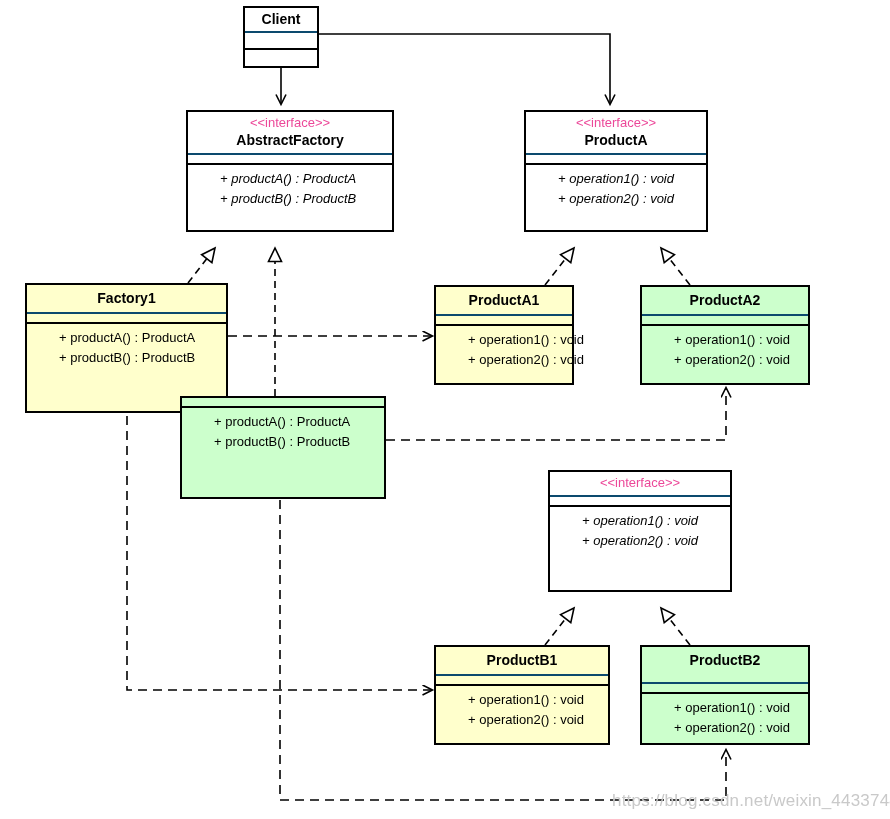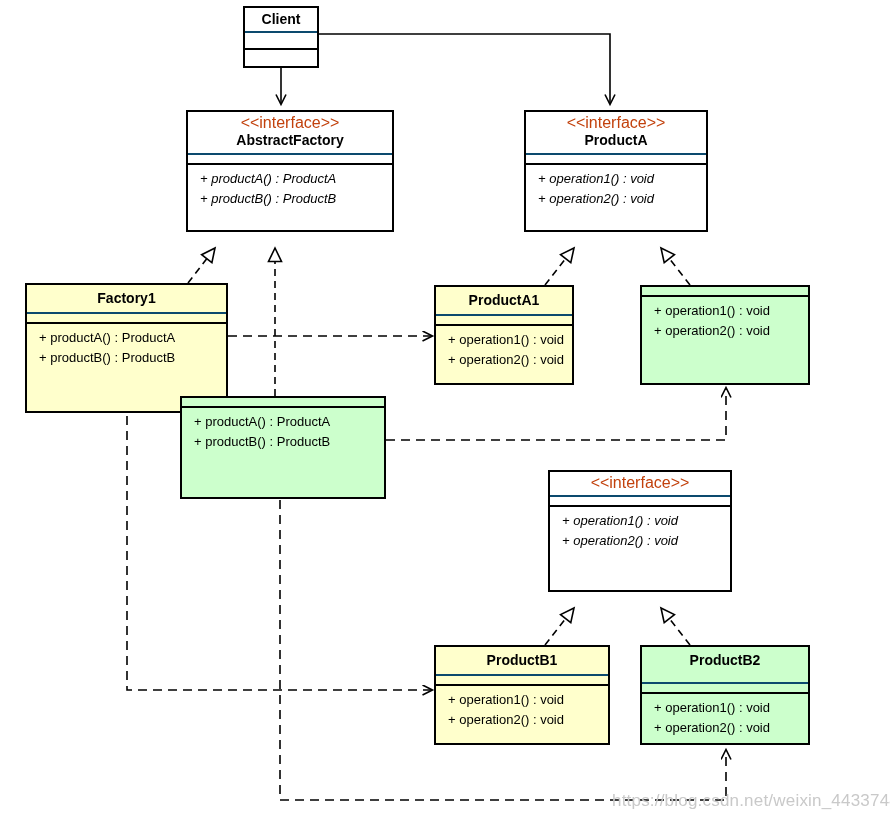--- a/index.html
+++ b/index.html
@@ -33,22 +33,22 @@
   .uml-box.yellow { background: #ffffcc; }
   .uml-box.green  { background: #ccffcc; }
 
   .hdr {
     box-sizing: border-box;
     padding: 3px 6px 4px 6px;
     text-align: center;
     border-bottom: 2px solid #0c4a6e;
   }
   .stereo {
-    font-size: 16px;
-    color: #c2410c;
+    font-size: 13px;
+    color: #ec4899;
     line-height: 16px;
     white-space: nowrap;
   }
   .cname {
     font-size: 14px;
     font-weight: bold;
     color: #000;
     line-height: 18px;
     white-space: nowrap;
   }
@@ -60,20 +60,21 @@
   .ops {
     box-sizing: border-box;
     padding: 4px 0 4px 0;
   }
   .op {
     font-size: 13px;
     line-height: 20px;
     color: #000;
     padding-left: 12px;
     white-space: nowrap;
+    margin-left: 20px;
   }
   .op.it { font-style: italic; }
 
   .watermark {
     position: absolute;
     font-size: 17px;
     color: #c9c9c9;
     white-space: nowrap;
     z-index: 2;
     letter-spacing: 0.2px;
@@ -199,20 +200,23 @@
       <div class="cname">ProductA1</div>
     </div>
     <div class="attrs"></div>
     <div class="ops">
       <div class="op">+ operation1() : void</div>
       <div class="op">+ operation2() : void</div>
     </div>
   </div>
 
   <div class="uml-box green" style="left:640px; top:285px; width:170px; height:100px;">
+    <div class="hdr" style="padding:4px 6px 5px 6px;">
+      <div class="cname">ProductA2</div>
+    </div>
     <div class="attrs"></div>
     <div class="ops">
       <div class="op">+ operation1() : void</div>
       <div class="op">+ operation2() : void</div>
     </div>
   </div>
 
   <div class="uml-box" style="left:548px; top:470px; width:184px; height:122px;">
     <div class="hdr">
       <div class="stereo">&lt;&lt;interface&gt;&gt;</div>

